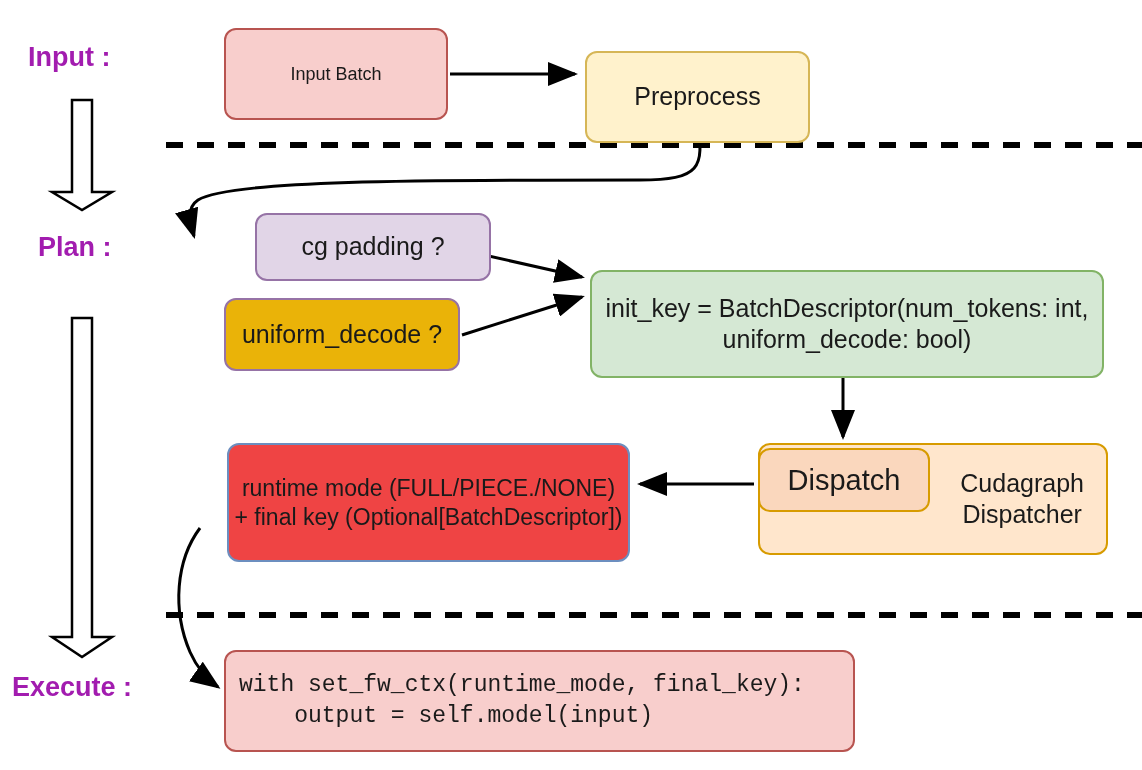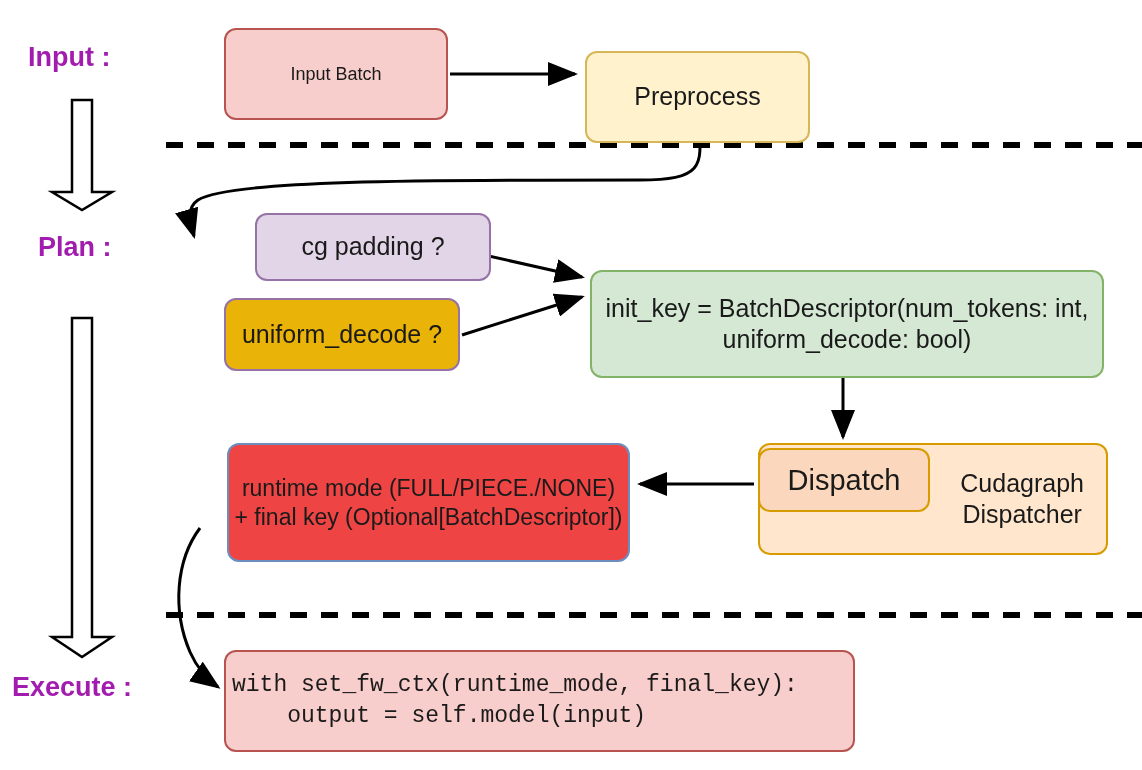--- a/index.html
+++ b/index.html
@@ -43,21 +43,21 @@
     width: 1142px;
     height: 770px;
     pointer-events: none;
   }
   .code-node {
     font-family: "Liberation Mono", "DejaVu Sans Mono", monospace;
     font-size: 23px;
     justify-content: flex-start;
     align-items: center;
     text-align: left;
-    padding-left: 6px;
+    padding-left: 13px;
     white-space: pre;
     line-height: 1.35;
   }
 </style>
 </head>
 <body>
 
 <div id="stage">
 
   <div class="stage-label" style="left:28px; top:42px;">Input :</div>

